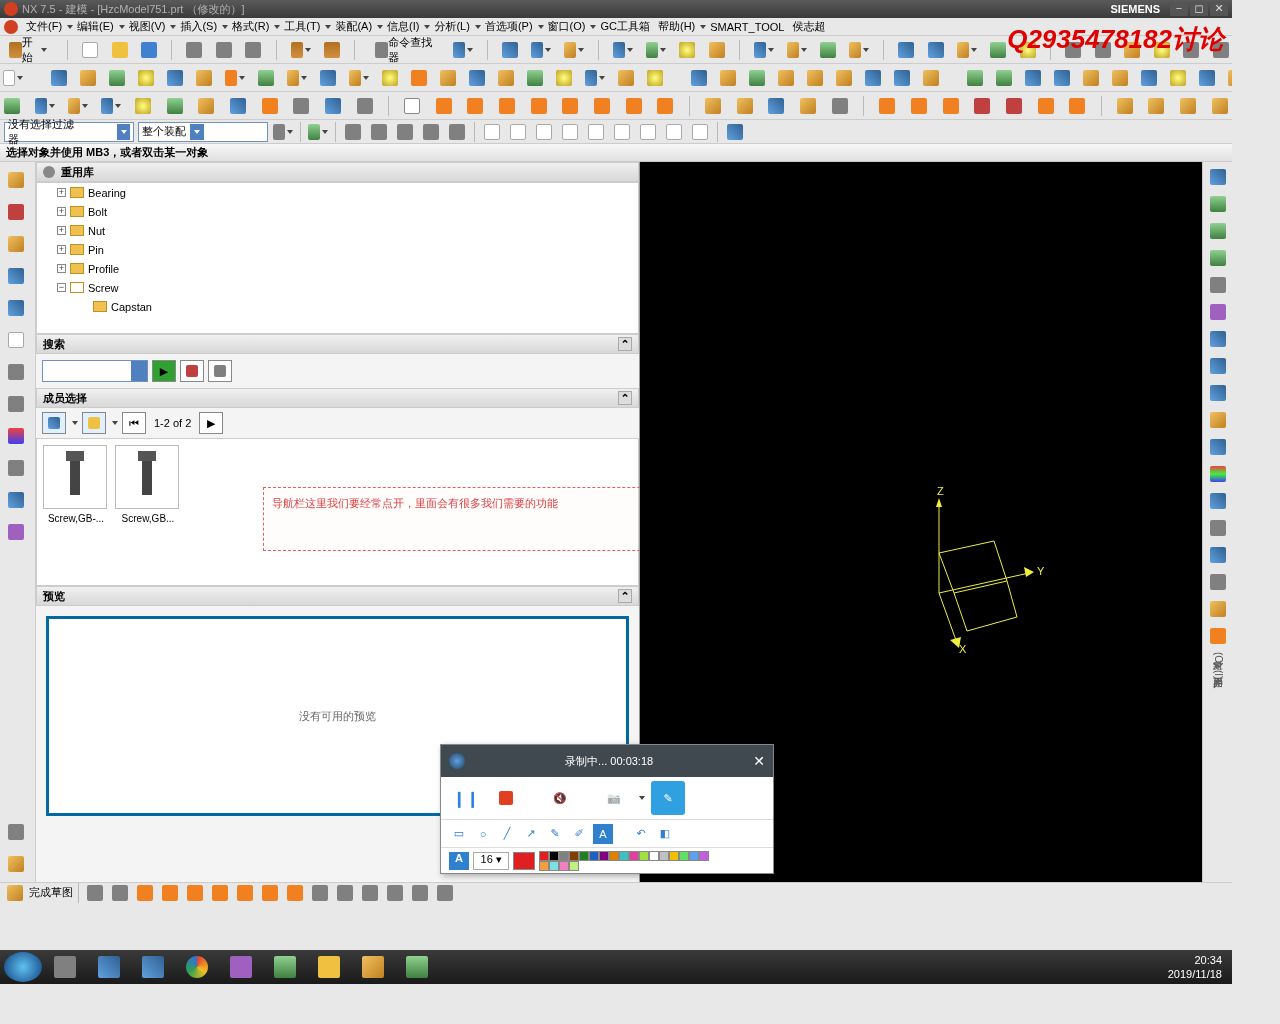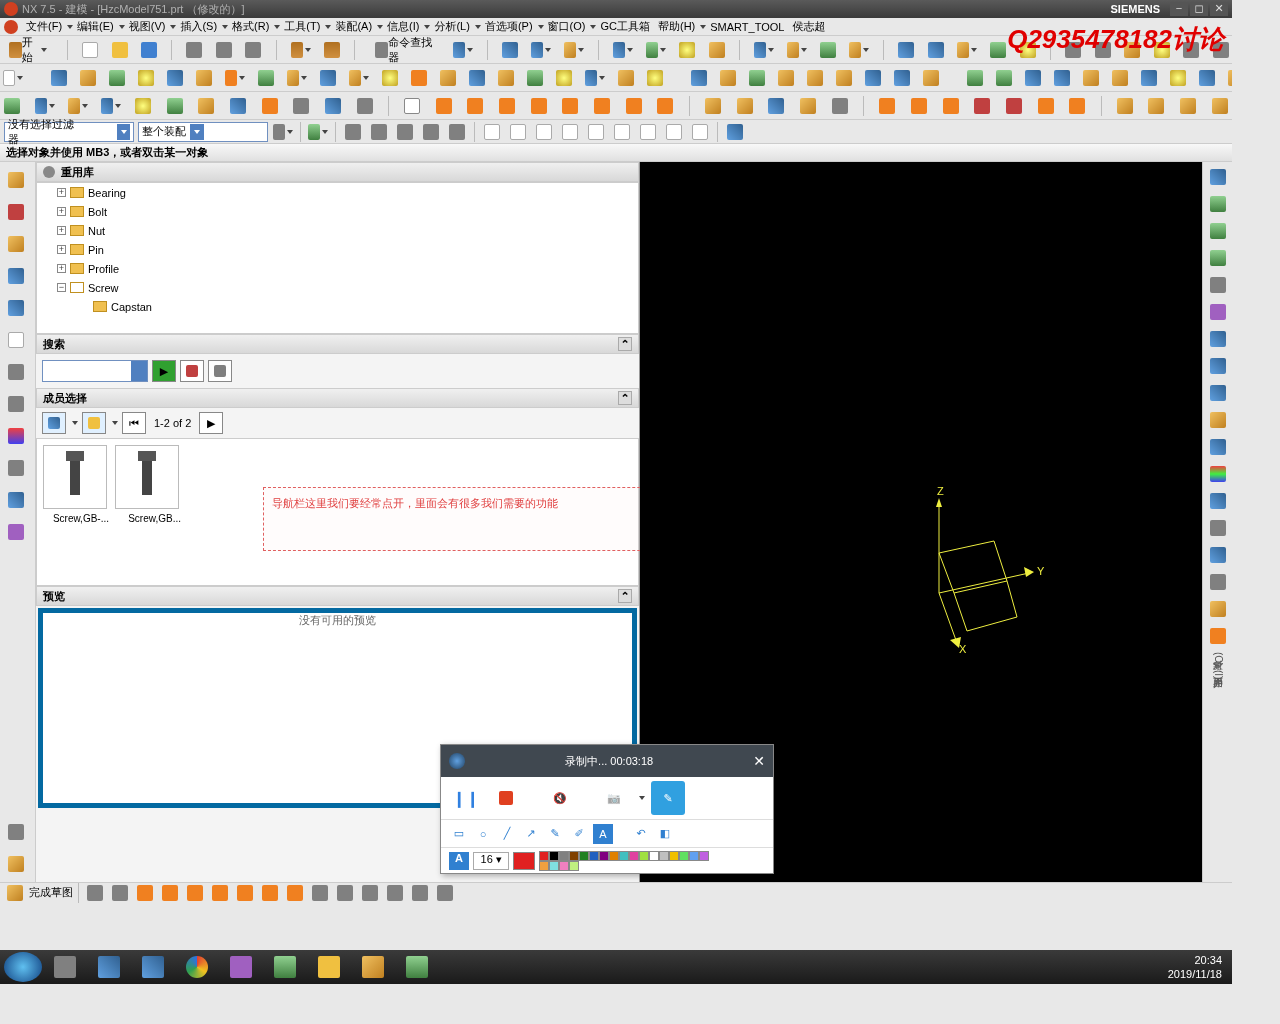--- a/index.html
+++ b/index.html
@@ -67,26 +67,26 @@
 .sb1 { background: #30a030; } .sb2 { background: #fff; } .sb3 { background: #fff; }
 
 .memrow { background: #f4f4f4; padding: 4px 6px; display: flex; align-items: center; gap: 4px; }
 .memrow .pager { padding: 0 4px; }
 
 .thumbs { background: #fff; border: 1px solid #ccc; height: 148px; padding: 6px; display: flex; gap: 6px; position: relative; }
 .thumb { width: 66px; text-align: center; cursor: pointer; }
 .thumb .img { width: 64px; height: 64px; border: 1px solid #bbb; background: #fff; display: flex; align-items: center; justify-content: center; }
 .thumb .img .screw { width: 10px; height: 36px; background: #444; position: relative; }
 .thumb .img .screw::before { content: ""; position: absolute; top: -8px; left: -4px; width: 18px; height: 10px; background: #555; }
-.thumb .lbl { margin-top: 4px; font-size: 10px; overflow: hidden; white-space: nowrap; text-overflow: ellipsis; text-align: right; }
+.thumb .lbl { margin-top: 4px; font-size: 10px; overflow: hidden; white-space: nowrap; text-overflow: ellipsis; }
 
 .annotation { position: absolute; left: 226px; top: 48px; width: 502px; height: 64px; border: 1px dashed #e06060; padding: 6px 8px; color: #e04040; font-size: 13px; background: rgba(255,230,230,0.1); line-height: 1.8; }
 .annotation .cursor { display:inline-block; width: 1px; height: 14px; background: #e04040; vertical-align: middle; }
 
-.previewbox { background: #fff; border: 5px solid #0369a1; height: 200px; display: flex; justify-content: center; color: #666; margin: 2px; }
+.previewbox { background: #fff; border: 3px solid #0369a1; height: 200px; display: flex; align-items: center; justify-content: center; color: #666; margin: 10px; }
 
 .viewport { flex: 1; background: #000; position: relative; }
 .axis { position: absolute; left: 46%; top: 46%; }
 .axis svg { overflow: visible; }
 
 .rightstrip { width: 30px; background: #e8e8e8; border-left: 1px solid #ccc; }
 .rightstrip .rb { width: 24px; height: 24px; margin: 3px auto; display: flex; align-items: center; justify-content: center; }
 .rightstrip .vtext { writing-mode: vertical-rl; font-size: 10px; color: #555; margin: 4px auto; }
 
 

